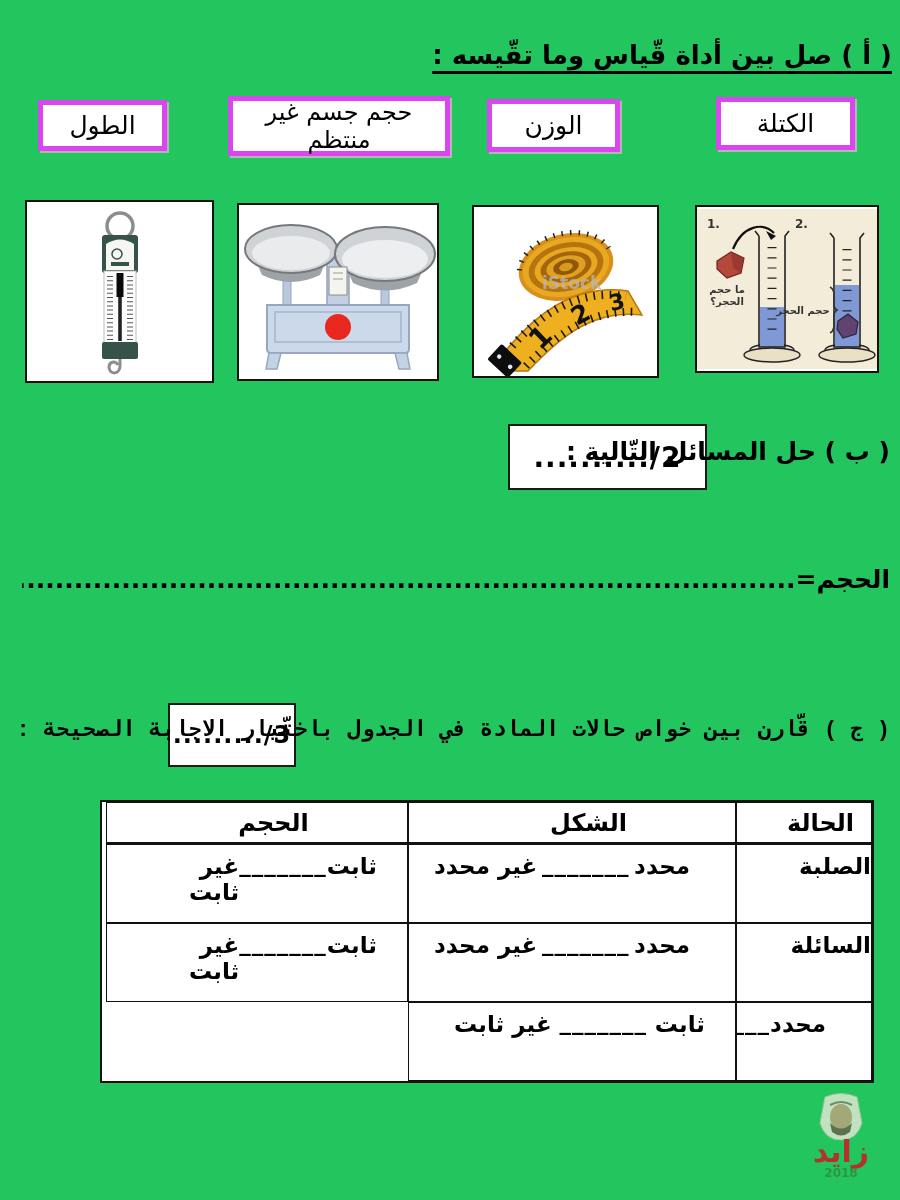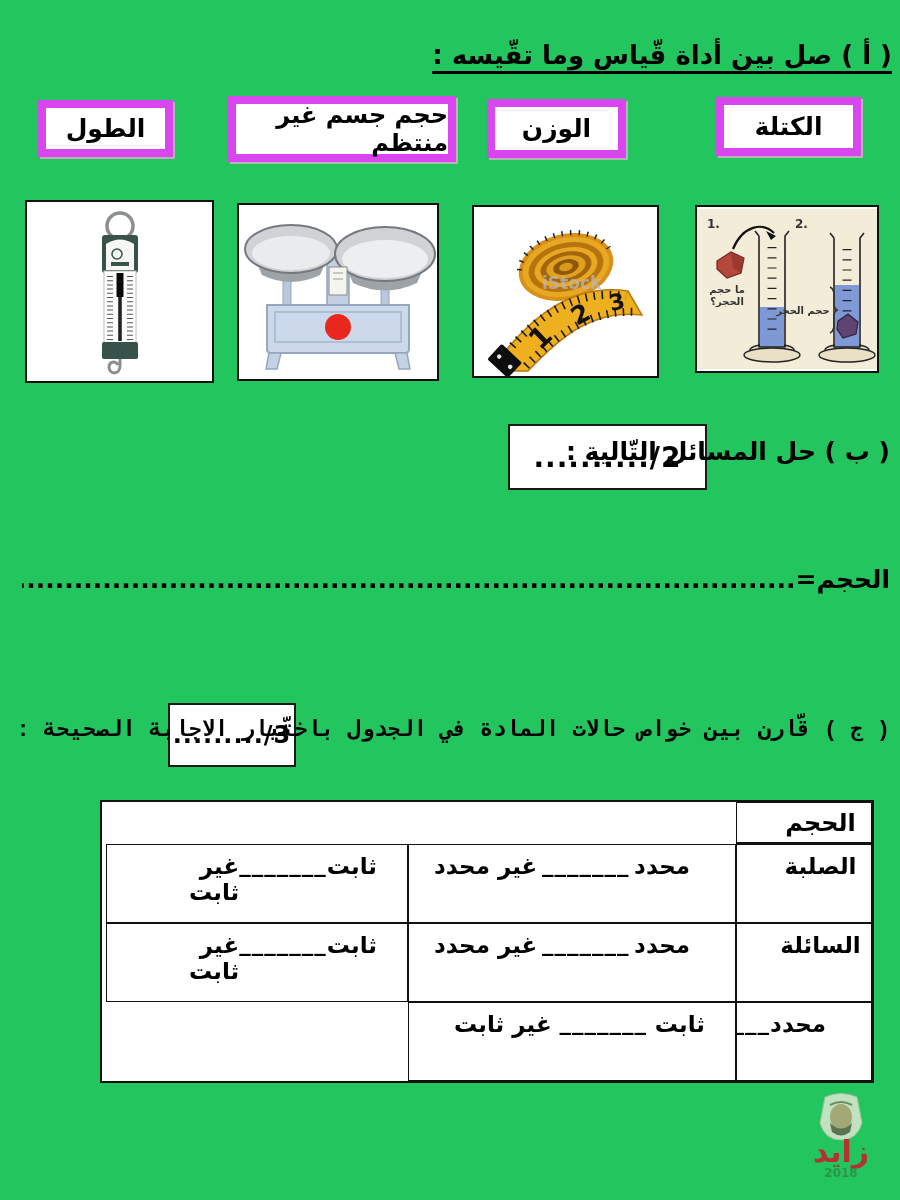--- a/index.html
+++ b/index.html
@@ -12,23 +12,23 @@
   
   .heading-a{
     position:absolute;top:40px;right:8px;
     font-size:26px;font-weight:bold;color:#000;direction:rtl;
     text-decoration:underline;text-underline-offset:7px;
     text-decoration-thickness:2.5px;white-space:nowrap;
   }
 
   
   .label-box{
-    position:absolute;border:8px solid #d946ef;background:#fff;
+    position:absolute;border:5px solid #d946ef;background:#fff;
     box-shadow:2px 2px 0 #b5b5b5;display:flex;align-items:center;justify-content:center;
-    font-weight:bold;color:#000;direction:rtl;
+    font-weight:normal;color:#000;direction:rtl;text-align:center;
   }
   .box-mass{left:716px;top:97px;width:129px;height:43px;font-size:25px;}
   .box-weight{left:487px;top:99px;width:123px;height:43px;font-size:25px;}
   .box-irregular{left:228px;top:96px;width:212px;height:50px;font-size:24px;}
   .box-length{left:38px;top:100px;width:119px;height:41px;font-size:25px;}
 
   
   .img-box{position:absolute;border:2px solid #111;background:#fff;overflow:hidden;}
   .img-spring{left:25px;top:200px;width:185px;height:179px;}
   .img-balance{left:237px;top:203px;width:198px;height:174px;}
@@ -71,21 +71,21 @@
   .t-row{display:grid;grid-template-columns:136px 328px 302px;}
   .t-cell{
     border:1px solid #111;color:#000;font-weight:bold;
     box-sizing:border-box;overflow:hidden;padding-left:33px;
   }
   .th-row .t-cell{
     height:42px;font-size:24px;display:flex;align-items:center;justify-content:center;
     border-bottom:2px solid #111;
   }
   .d-row .t-cell{height:79px;font-size:23px;}
-  .cell-state{text-align:center;padding-top:8px;}
+  .cell-state{padding-top:8px;}
   .cell-opts{display:flex;justify-content:space-between;align-items:flex-start;direction:rtl;}
   .cell-shape{padding:8px 45px 0 25px;}
   .cell-volume{padding:8px 30px 0 45px;}
   .blank{letter-spacing:1px;transform:translateY(-2px);}
 
   
   .footer-logo{position:absolute;left:797px;top:1092px;width:88px;height:96px;opacity:0.9;}
   .footer-logo svg{width:100%;height:100%;display:block;}
 
   .svg-arabic{font-family:"DejaVu Sans","Liberation Sans",sans-serif;font-weight:bold;}
@@ -219,20 +219,22 @@
 
   <div class="answer-line">الحجم=..........................................................................................</div>
 
   <div class="score-box score-c">
     <span>........./3</span>
   </div>
   <div class="heading-c">( ج ) قّارن بين خواص حالات المادة في الجدول باختّيار الاجابة الصحيحة :</div>
 
   <div class="states-table">
     <div class="t-row th-row">
+      <div class="t-cell">الحالة</div>
+      <div class="t-cell">الشكل</div>
       <div class="t-cell">الحجم</div>
     </div>
 
     <div class="t-row d-row">
       <div class="t-cell cell-state">الصلبة</div>
       <div class="t-cell cell-opts cell-shape">
         <span>محدد</span>
         <span class="blank">_______</span>
         <span>غير محدد</span>
       </div>

